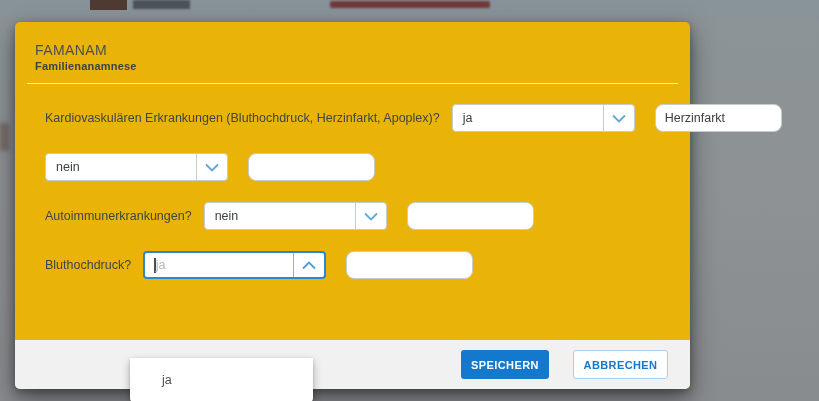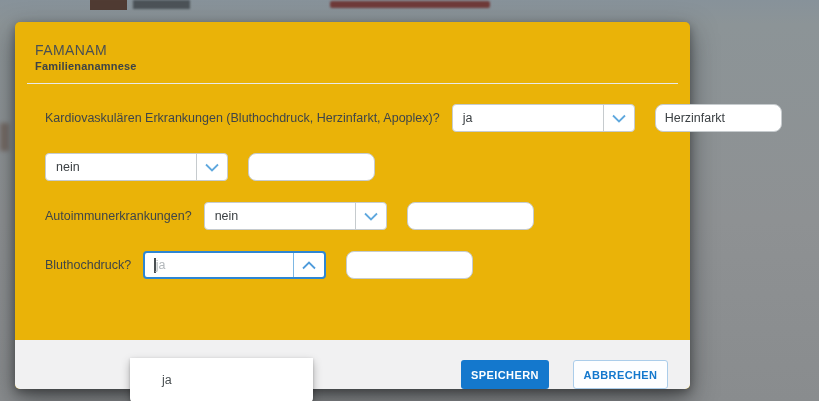--- a/index.html
+++ b/index.html
@@ -59,21 +59,21 @@
     background:#ffffff; border-radius:0 0 4px 4px;
     box-shadow:0 4px 10px rgba(0,0,0,.28), 0 1px 3px rgba(0,0,0,.18);
     z-index:30; overflow:hidden;
   }
   .dd-option { height:44px; display:flex; align-items:center; padding-left:32px; font-size:12.5px; color:#4a5053; cursor:pointer; }
 
   
   .dlg-footer {
     position:absolute; left:0; bottom:0; width:100%; height:49px;
     background:var(--footer-bg); border-radius:0 0 5px 5px;
-    display:flex; align-items:flex-end; justify-content:flex-end;
+    display:flex; align-items:center; justify-content:flex-end;
     padding-right:22px; gap:8px;
   }
   .btn {
     height:29px; border-radius:3px; font-family:"Liberation Sans", sans-serif;
     font-size:11px; font-weight:bold; letter-spacing:.4px; cursor:pointer;
     display:flex; align-items:center; justify-content:center;
   }
   .btn-save { width:88px; background:var(--accent); color:#ffffff; border:none; }
   .btn-cancel { width:95px; background:#fdfeff; color:var(--accent); border:1px solid var(--accent-border);margin-left:16px; }
 </style>

